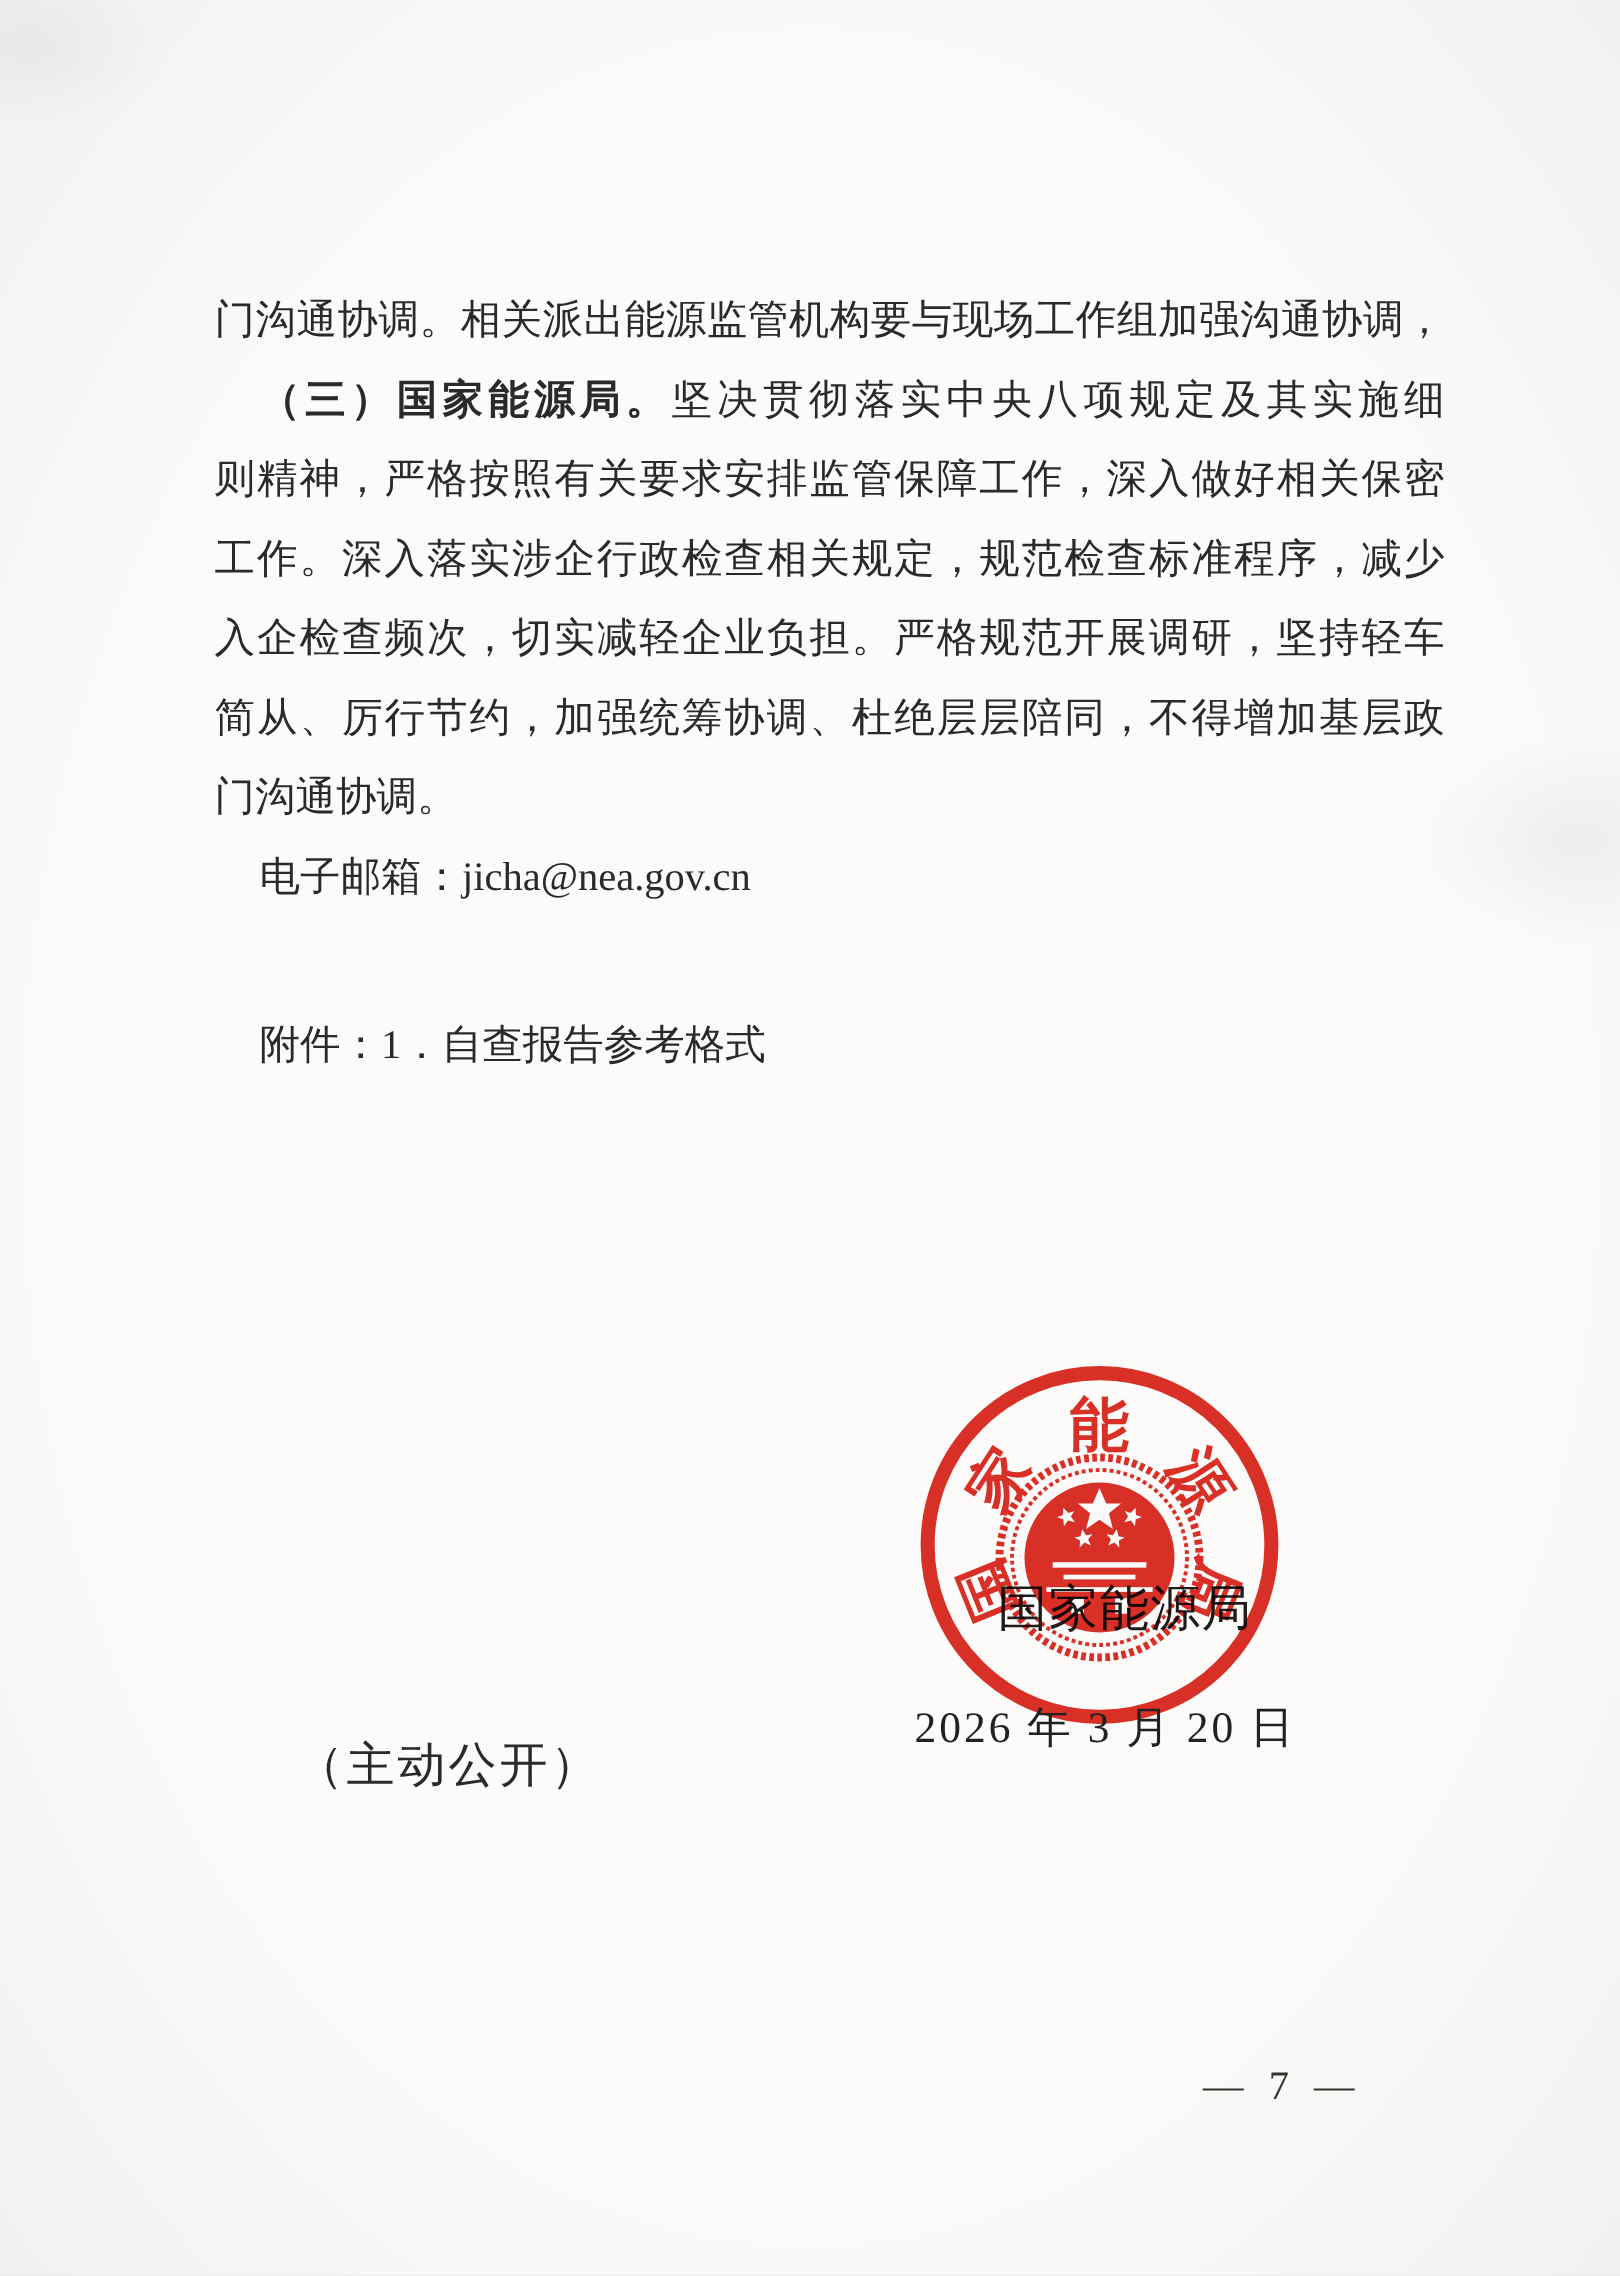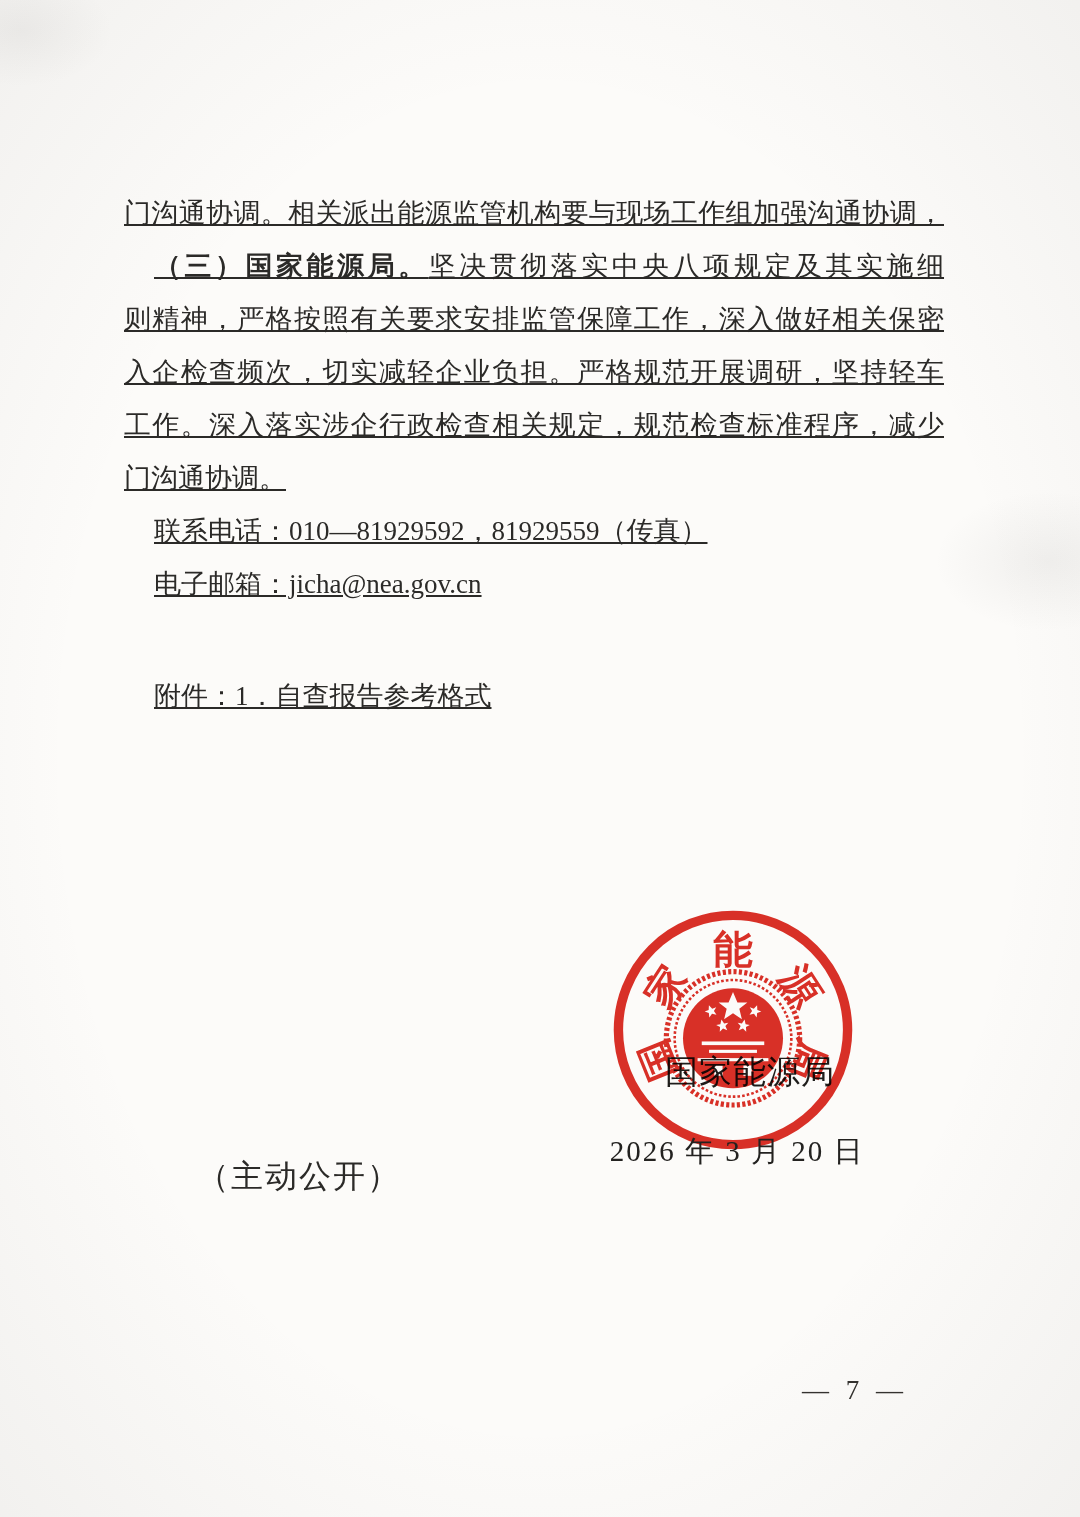--- a/index.html
+++ b/index.html
@@ -8,22 +8,22 @@
     background:
       radial-gradient(160px 100px at 97% 37%, rgba(120,118,115,.09), transparent 70%),
       radial-gradient(130px 80px at 2% 2%, rgba(120,118,115,.08), transparent 70%),
       radial-gradient(ellipse at 50% 50%, rgba(0,0,0,0) 62%, rgba(80,78,75,.06) 100%),
       #fcfbf9;
     font-family:"Liberation Serif","DejaVu Serif",serif;
     color:#2b2a28;
     overflow:hidden;
   }
   .content {
-    position:absolute; left:124px; top:187px; width:820px;
-    font-size:27px; line-height:53px;text-decoration:underline;
+    position:absolute; left:143px; top:187px; width:820px;
+    font-size:27px; line-height:53px;
   }
   .line { white-space:nowrap; }
   .fill { text-align:justify; text-align-last:justify; text-justify:distribute; white-space:normal; }
   .indent { padding-left:30px; }
   .indent5 { padding-left:150px; }
   .lead-bold { font-weight:700; }
   .spacer { height:53px; }
   .attach1 { margin-top:6px; }
   .sig-agency {
     position:absolute; left:600px; top:1050px; width:300px;
@@ -52,25 +52,25 @@
 </head>
 <body>
 
 <div class="page">
 
   <div class="content">
     <div class="line fill">门沟通协调。相关派出能源监管机构要与现场工作组加强沟通协调，</div>
 
     <div class="line fill indent"><span class="lead-bold">（三）国家能源局。</span><span>坚决贯彻落实中央八项规定及其实施细</span></div>
     <div class="line fill">则精神，严格按照有关要求安排监管保障工作，深入做好相关保密</div>
+    <div class="line fill">工作。深入落实涉企行政检查相关规定，规范检查标准程序，减少</div>
     <div class="line fill">入企检查频次，切实减轻企业负担。严格规范开展调研，坚持轻车</div>
-    <div class="line fill">工作。深入落实涉企行政检查相关规定，规范检查标准程序，减少</div>
+    <div class="line fill">简从、厉行节约，加强统筹协调、杜绝层层陪同，不得增加基层政</div>
     <div class="line">门沟通协调。</div>
 
-    <div class="line indent">联系电话：010—81929592，81929559（传真）</div>
     <div class="line indent">电子邮箱：jicha@nea.gov.cn</div>
 
     <div class="spacer"></div>
 
     <div class="line indent attach1">附件：1．自查报告参考格式</div>
   </div>
 
   <div class="sig-agency">国家能源局</div>
 
   <svg class="seal-svg" viewBox="0 0 240 240">

